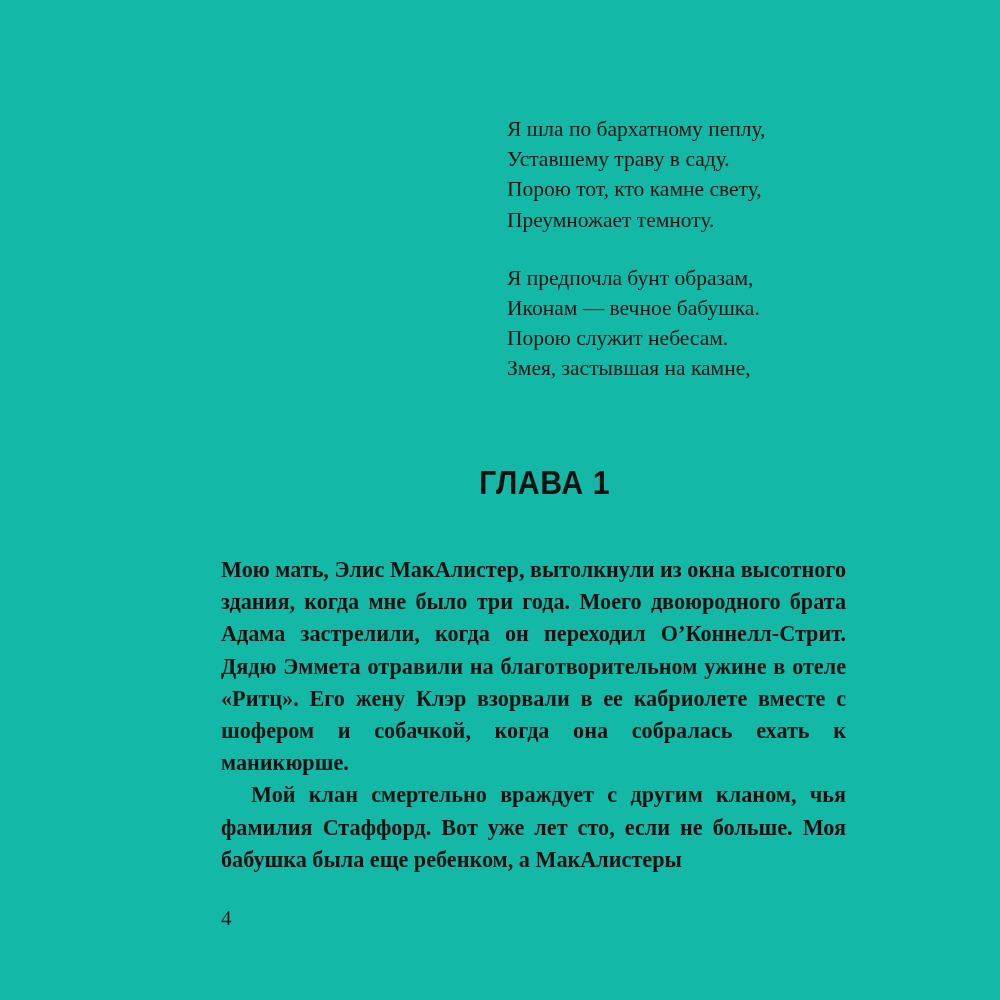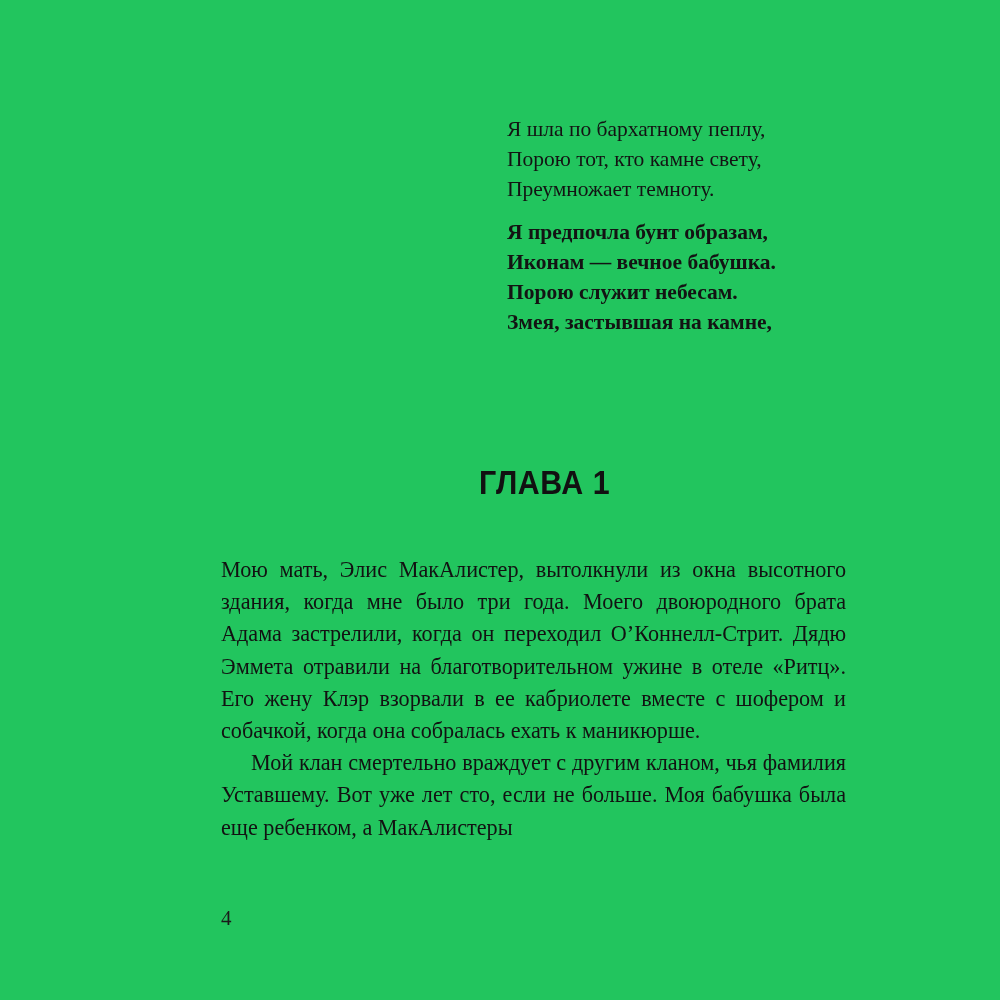--- a/index.html
+++ b/index.html
@@ -4,21 +4,21 @@
 <style>
   html, body {
     margin: 0;
     padding: 0;
     background: #ffffff;
   }
   .page {
     position: relative;
     width: 1000px;
     height: 1000px;
-    background: #22c55e;
+    background: #14b8a6;
     overflow: hidden;
     font-family: "Liberation Serif", "DejaVu Serif", serif;
     color: #111111;
     -webkit-font-smoothing: antialiased;
   }
 
   
   .epigraph {
     position: absolute;
     left: 507px;
@@ -28,22 +28,21 @@
     line-height: 30.2px;
     color: #131313;
     text-align: left;
     white-space: nowrap;
   }
   .stanza {
     margin: 0;
     padding: 0;
   }
   .stanza + .stanza {
-    margin-top: 12px;
-    font-weight: bold;
+    margin-top: 28px;
   }
   .verse-line {
     display: block;
     white-space: nowrap;
   }
 
   
   .chapter-heading {
     position: absolute;
     left: 479px;
@@ -65,20 +64,21 @@
     position: absolute;
     left: 221px;
     top: 554px;
     width: 625px;
     font-size: 22.2px;
     line-height: 32.2px;
     color: #121212;
     text-align: justify;
     text-justify: inter-word;
     hyphens: manual;
+    font-weight: bold;
   }
   .body-text p {
     margin: 0;
     text-indent: 30px;
   }
   .body-text p:first-child {
     text-indent: 0;
   }
 
   
@@ -92,33 +92,34 @@
   }
 </style>
 </head>
 <body>
 
 <div class="page">
 
   <div class="epigraph">
     <div class="stanza">
       <span class="verse-line">Я шла по бархатному пеплу,</span>
+      <span class="verse-line">Уставшему траву в саду.</span>
       <span class="verse-line">Порою тот, кто камне свету,</span>
       <span class="verse-line">Преумножает темноту.</span>
     </div>
     <div class="stanza">
       <span class="verse-line">Я предпочла бунт образам,</span>
       <span class="verse-line">Иконам — вечное бабушка.</span>
       <span class="verse-line">Порою служит небесам.</span>
       <span class="verse-line">Змея, застывшая на камне,</span>
     </div>
   </div>
 
   <h1 class="chapter-heading">ГЛАВА 1</h1>
 
   <div class="body-text">
     <p>Мою мать, Элис МакАлистер, вытолкнули из окна высотного здания, когда мне было три года. Моего двоюродного брата Адама застрелили, когда он переходил О’Коннелл-Стрит. Дядю Эммета отравили на благотворительном ужине в отеле «Ритц». Его жену Клэр взорвали в ее кабриолете вместе с шофером и собачкой, когда она собралась ехать к маникюрше.</p>
-    <p>Мой клан смертельно враждует с другим кланом, чья фамилия Уставшему. Вот уже лет сто, если не больше. Моя бабушка была еще ребенком, а МакАлистеры</p>
+    <p>Мой клан смертельно враждует с другим кланом, чья фамилия Стаффорд. Вот уже лет сто, если не больше. Моя бабушка была еще ребенком, а МакАлистеры</p>
   </div>
 
   <div class="page-number">4</div>
 
 </div>
 
 </body></html>

